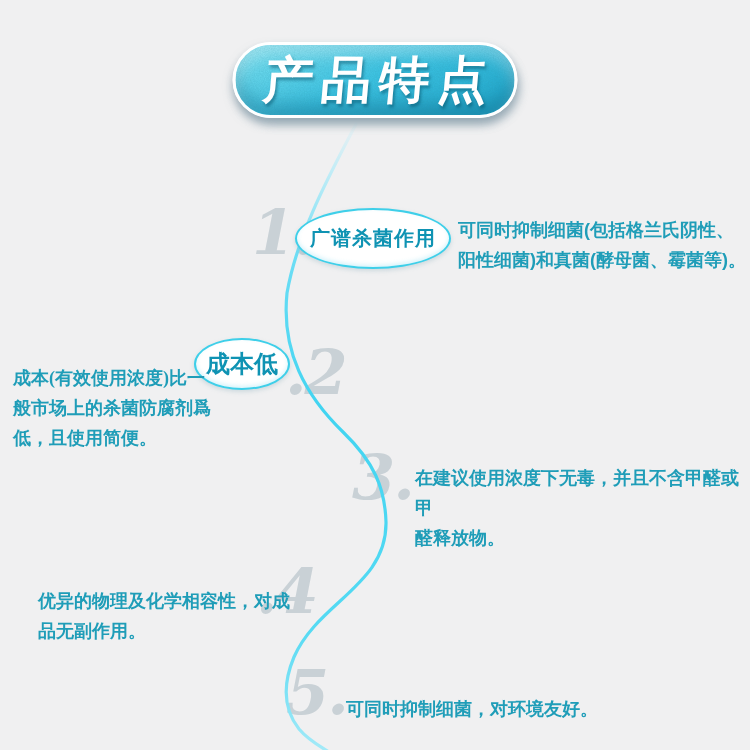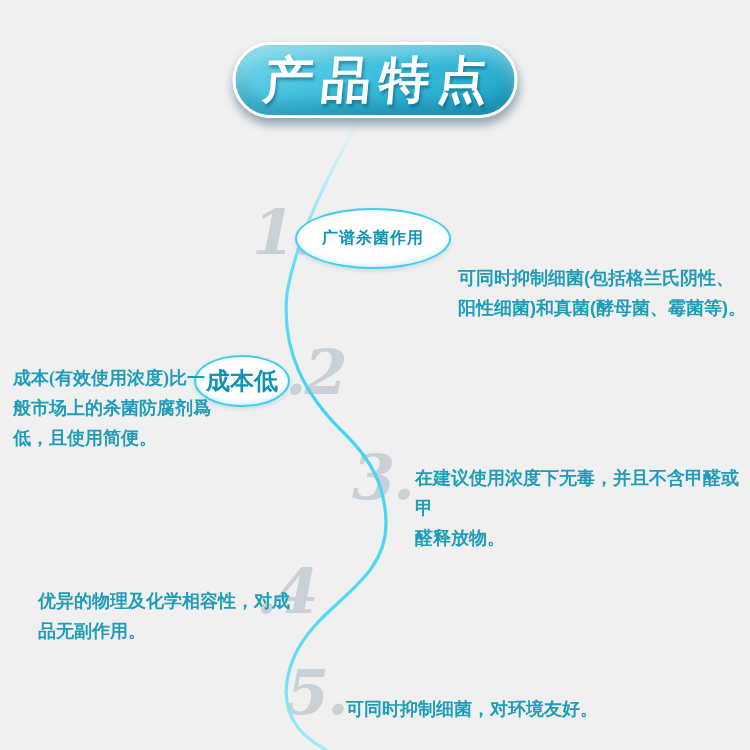--- a/index.html
+++ b/index.html
@@ -37,28 +37,28 @@
   .num-4{left:256px;top:561px;}
   .num-5{left:286px;top:662px;}
   
   .badge{
     position:absolute;z-index:4;background:#ffffff;
     border:2px solid var(--badge-border,#3ecfe9);border-radius:50%;
     display:flex;align-items:center;justify-content:center;
     color:var(--badge-text,#0f93b3);font-weight:bold;
     box-shadow:0 2px 4px rgba(140,175,190,.35), inset 0 -2px 4px rgba(120,215,240,.30);
   }
-  .badge-1{left:295px;top:208px;width:152px;height:57px;font-size:16px;letter-spacing:1px;}
-  .badge-2{left:194px;top:355px;width:92px;height:48px;font-size:24px;}
+  .badge-1{left:295px;top:208px;width:152px;height:57px;font-size:20px;letter-spacing:1px;}
+  .badge-2{left:194px;top:338px;width:92px;height:48px;font-size:24px;}
   
   .ftext{
     position:absolute;z-index:4;color:var(--teal-text,#1f9db8);
     font-size:18px;font-weight:bold;line-height:30px;white-space:pre-line;
   }
-  .t1{left:458px;top:215px;margin-top:48px;}
+  .t1{left:458px;top:215px;}
   .t2{left:13px;top:363px;font-family:Liberation Serif, serif;}
   .t3{left:415px;top:463px;}
   .t4{left:38px;top:586px;}
   .t5{left:346px;top:694px;}
 </style>
 </head>
 <body>
 
 <div class="stage">
 

